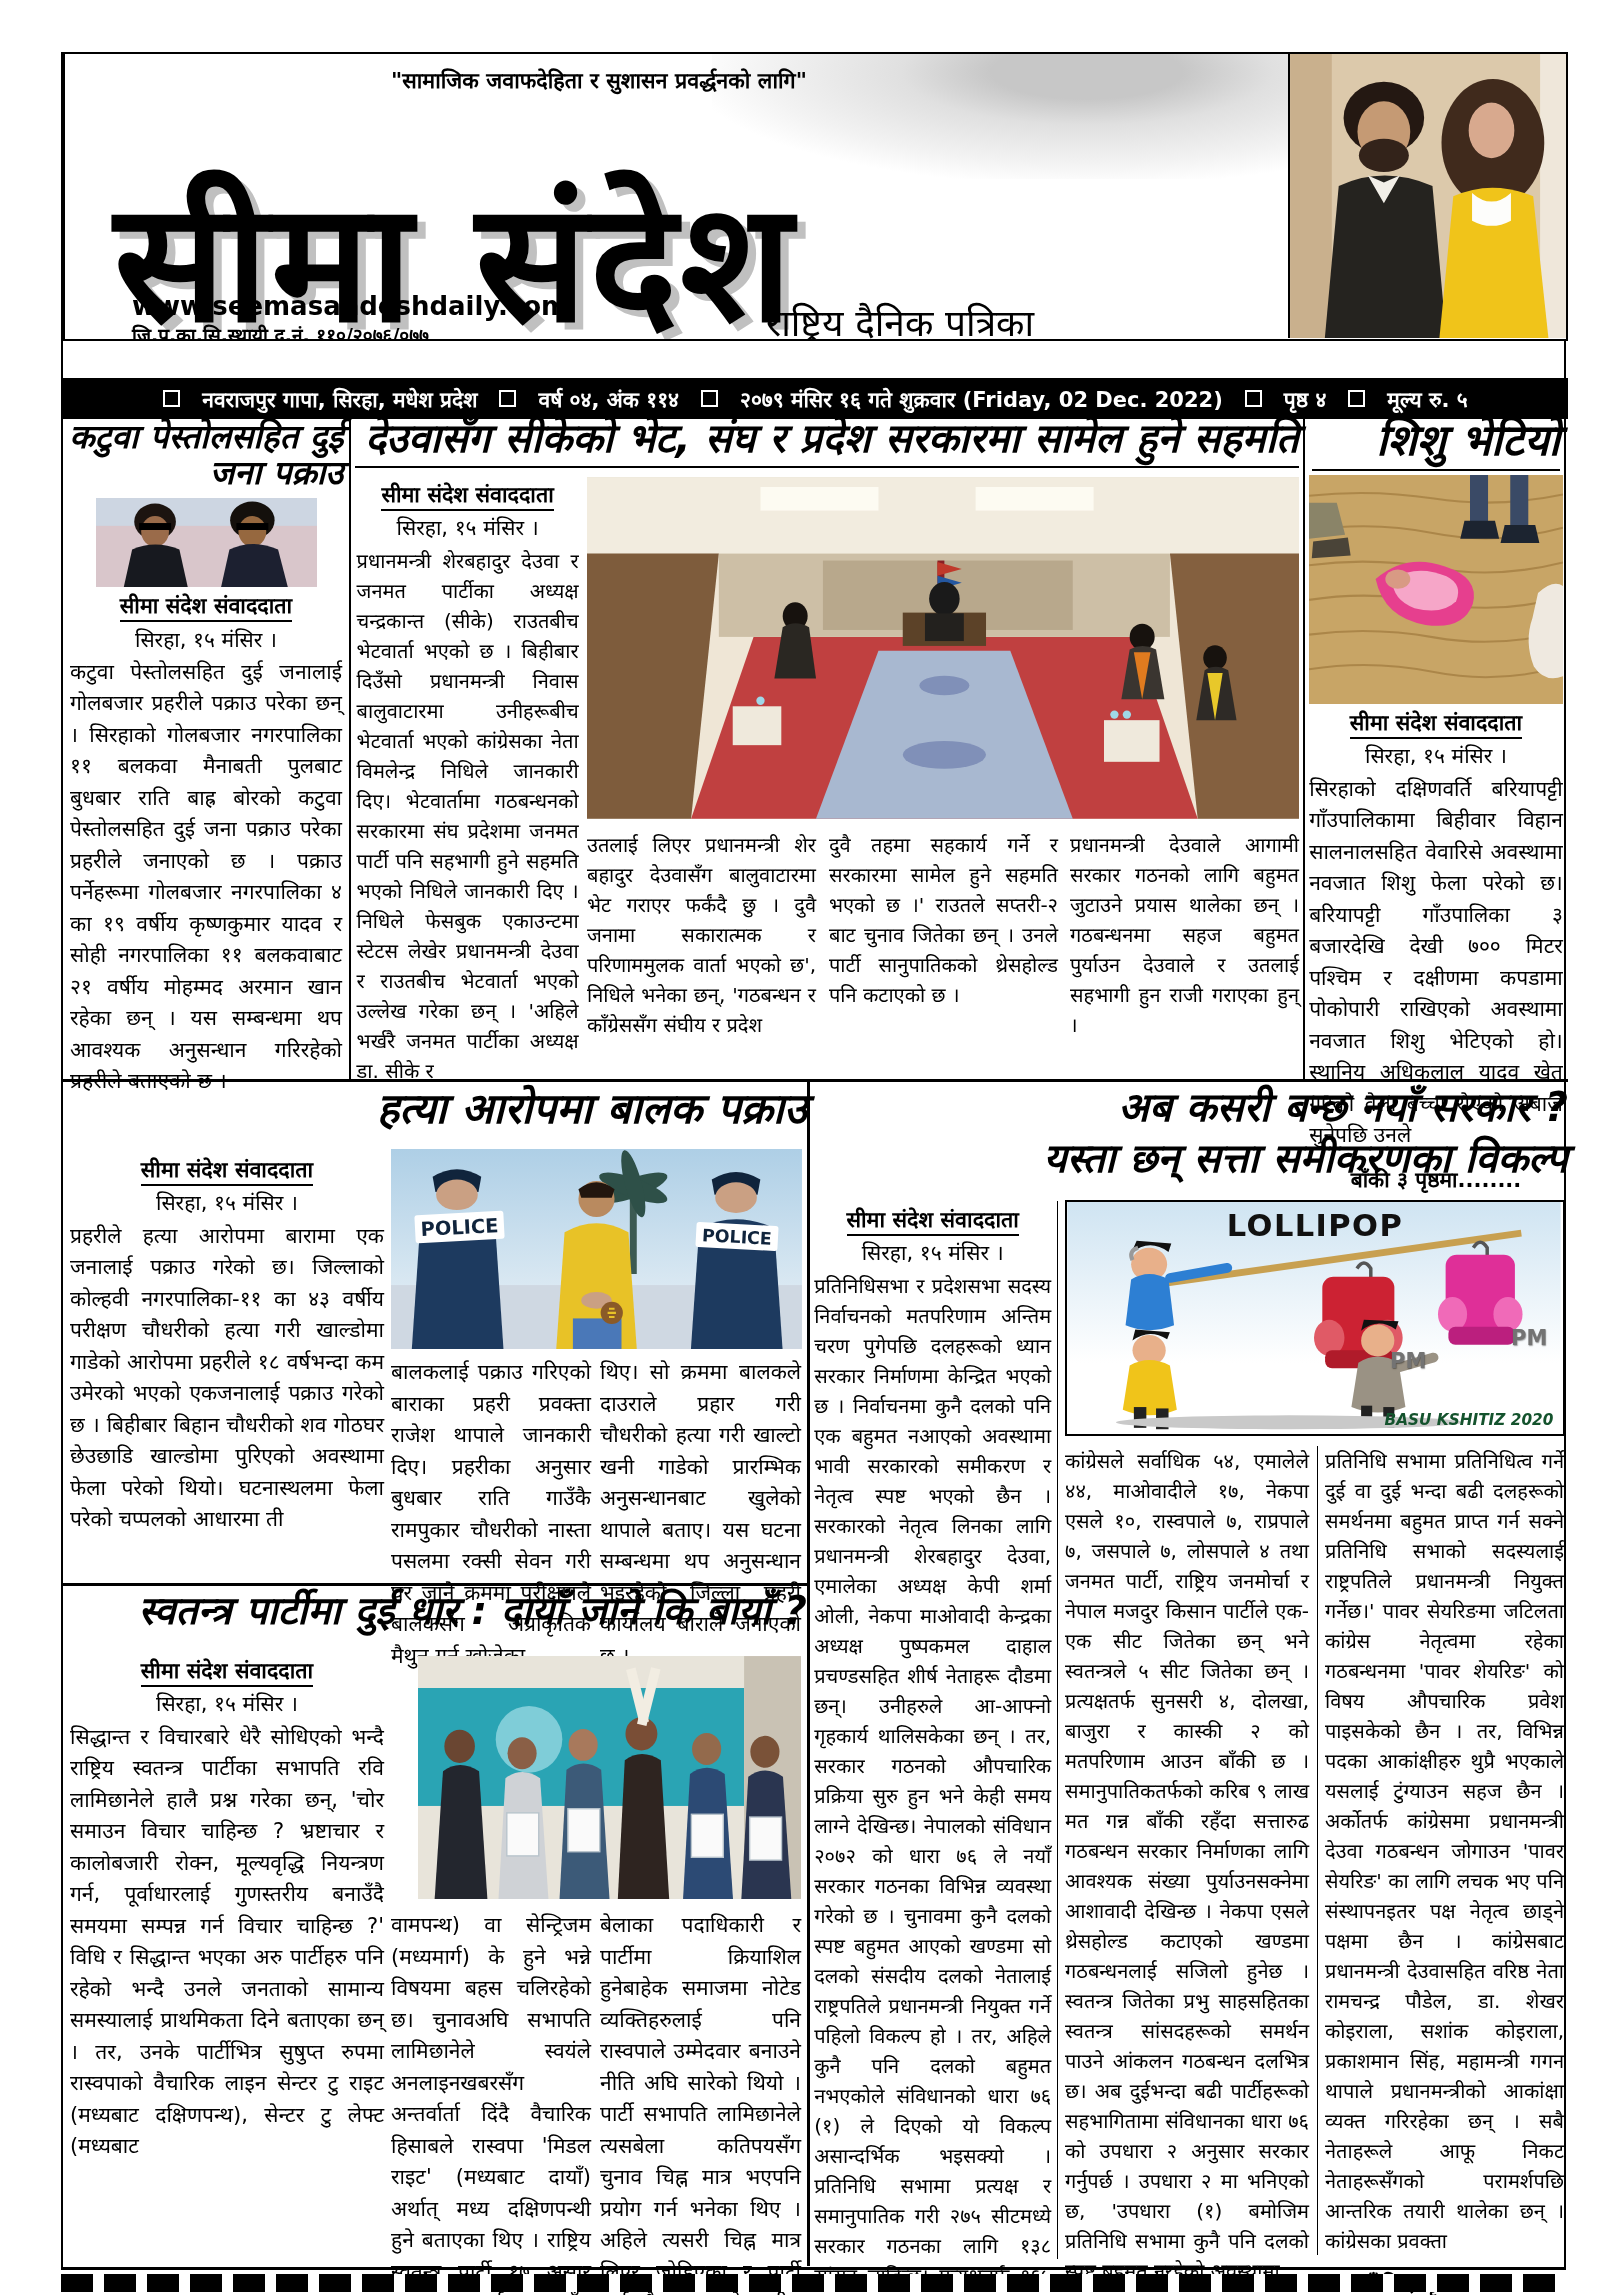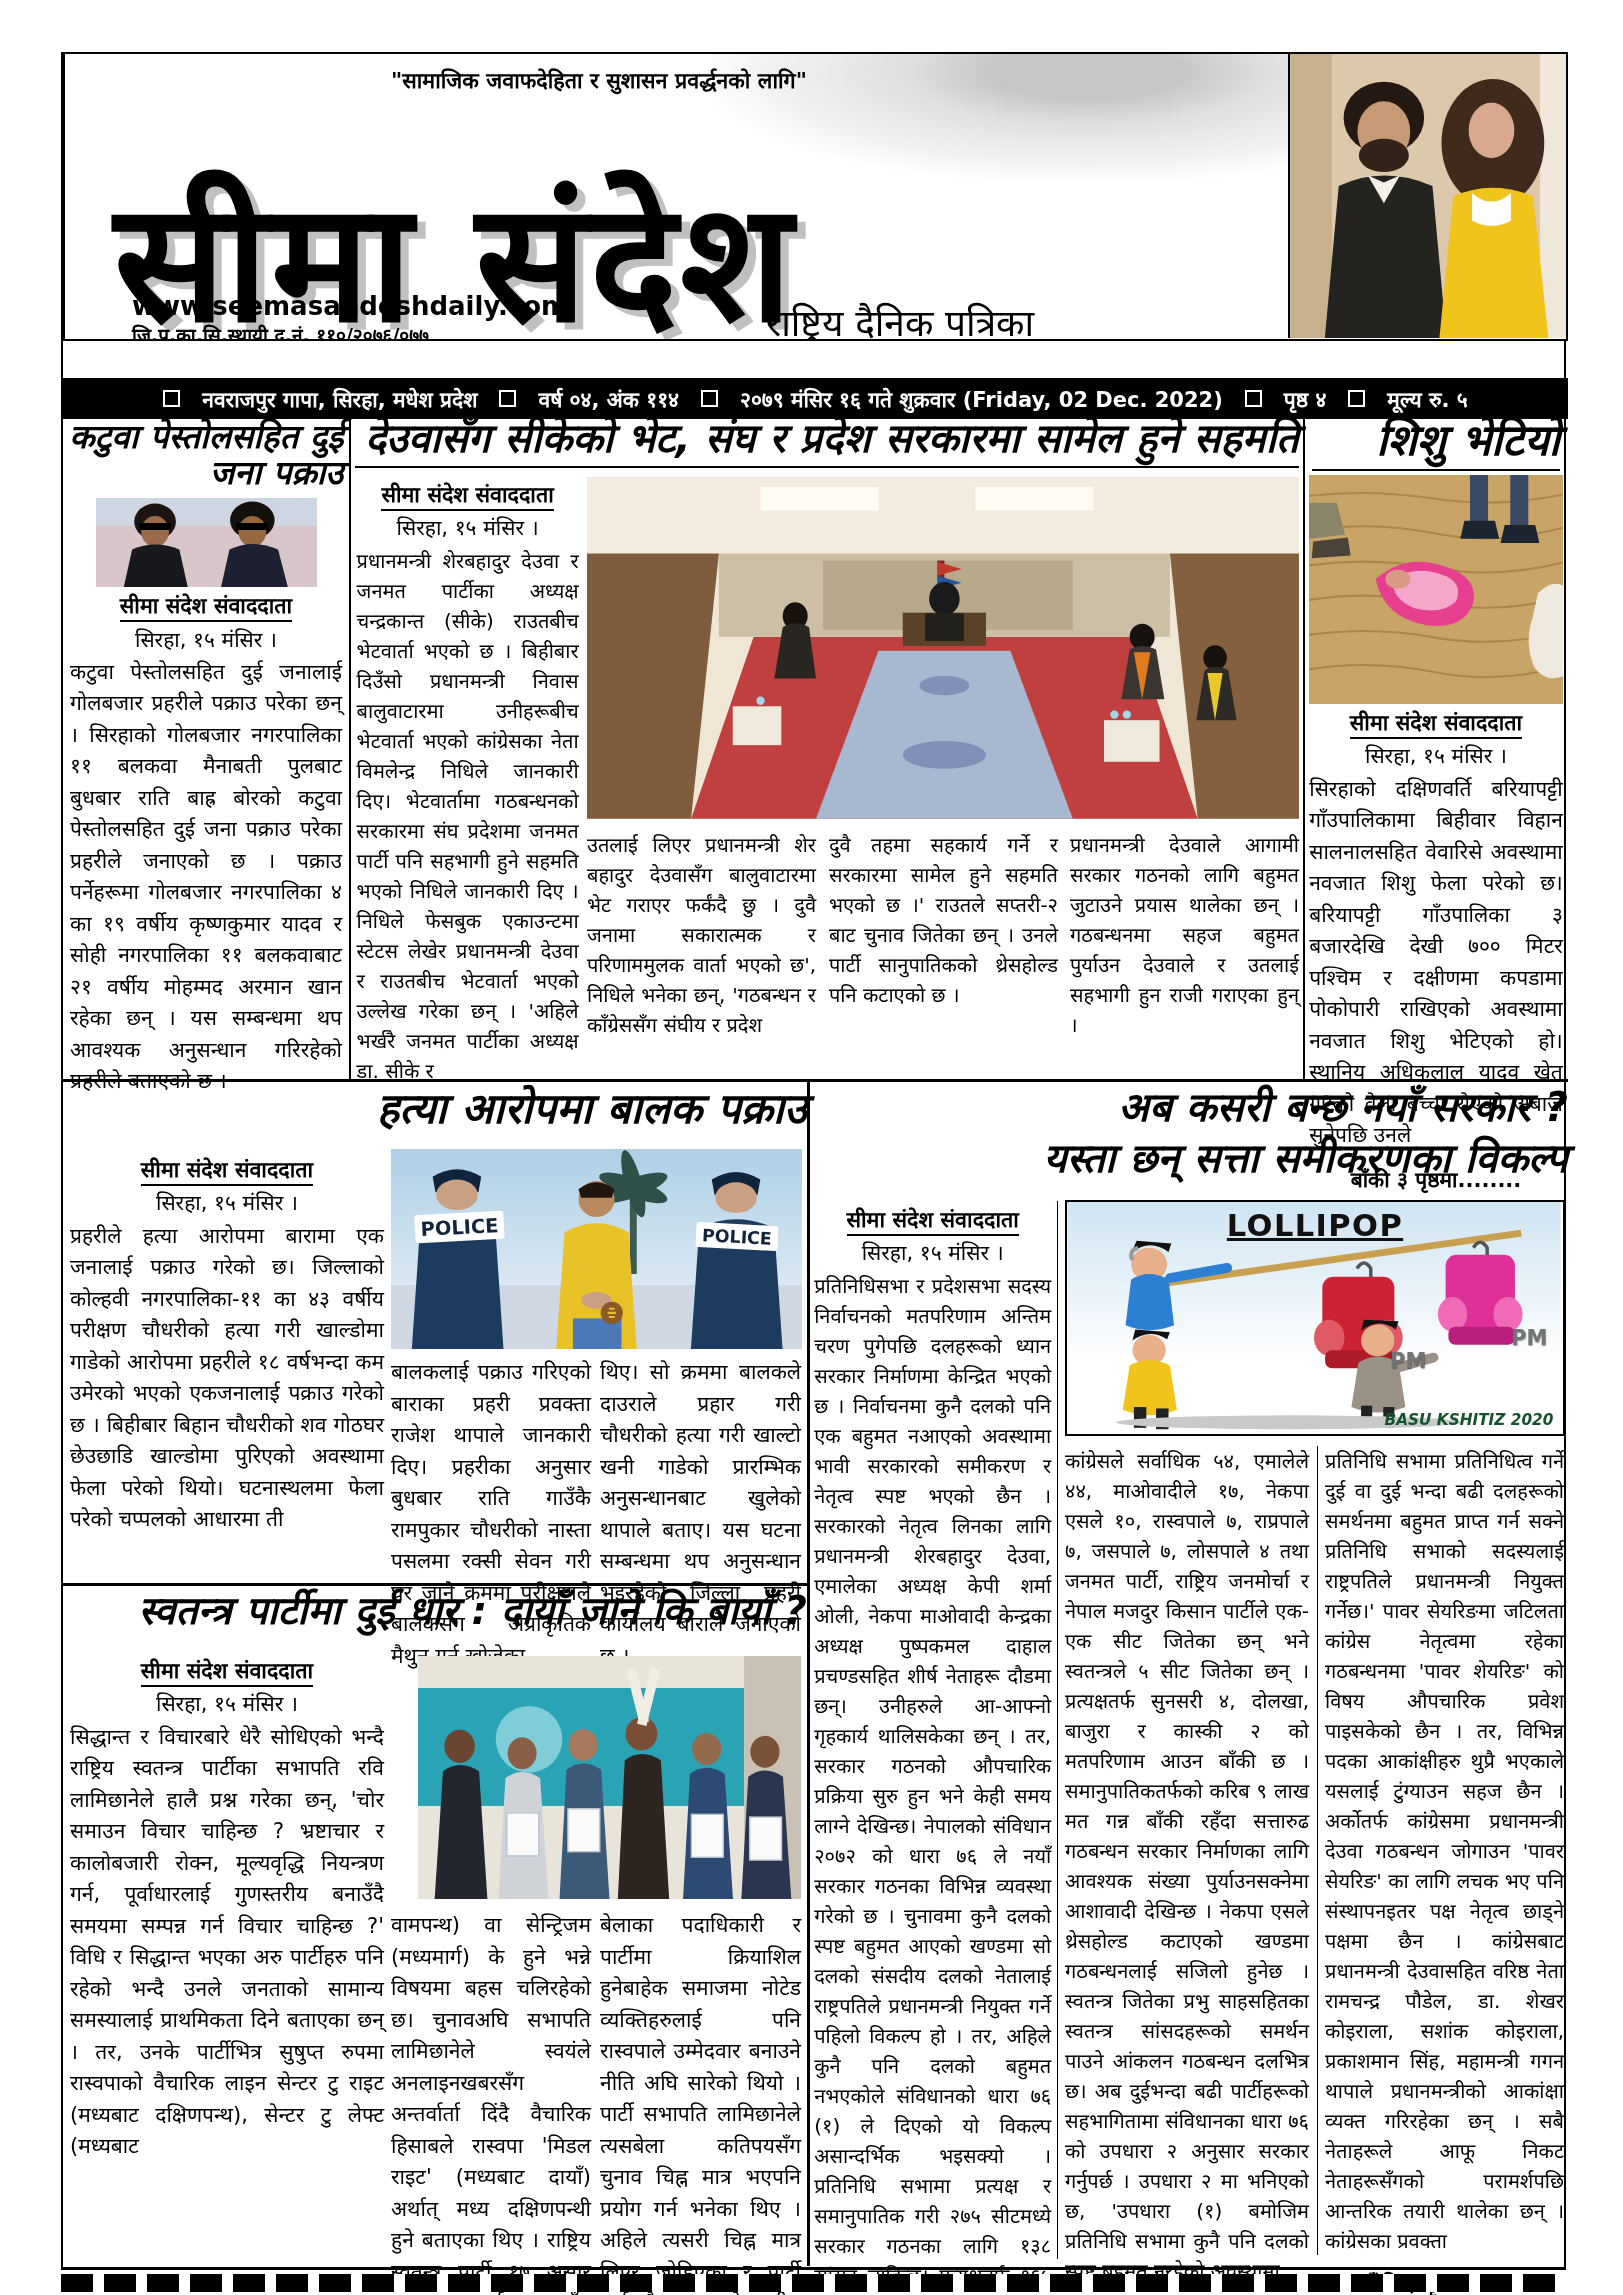--- a/index.html
+++ b/index.html
@@ -29,21 +29,21 @@
   
   .hl{font-weight:800;text-align:right;line-height:1.1;letter-spacing:0;font-style:italic;}
   .byline{font-weight:bold;font-size:21.5px;text-align:center;margin:2.8px 0 1.4px;}
   .byline b{border-bottom:2.1px solid #000;padding-bottom:2.1px;font-weight:bold;}
   .dateline{font-size:21px;text-align:center;margin:5.6px 0 4.2px;}
   .body-text{font-size:20px;line-height:1.5;text-align:justify;}
   .jump{font-weight:bold;font-size:21px;text-align:center;margin-top:13px;}
   .img-label{position:absolute;background:#fff;color:#10243c;font-weight:900;display:flex;
              align-items:center;justify-content:center;border-radius:2.8px;}
   .cartoon-title{position:absolute;top:5.6px;left:0;right:0;text-align:center;font-size:30.5px;font-weight:bold;
-                 color:#111;text-decoration:underline;letter-spacing:1.4px;font-family:"DejaVu Sans",sans-serif;}
+                 color:#111;letter-spacing:1.4px;font-family:"DejaVu Sans",sans-serif;}
   .signature{position:absolute;right:9.7px;bottom:5.6px;font-size:15.3px;font-weight:bold;color:#14532d;
              font-style:italic;line-height:1.05;text-align:right;}
   .pm-label{position:absolute;color:#737373;font-weight:900;font-size:21px;text-shadow:0.7px 0.7px 1.4px rgba(0,0,0,.4);}
   .checker{position:absolute;left:61px;top:2274px;width:1505px;height:18px;
            background:repeating-linear-gradient(90deg,#000 0 32px,#fff 32px 43px);}
 </style>
 </head>
 <body>
 
 <div id="page">

